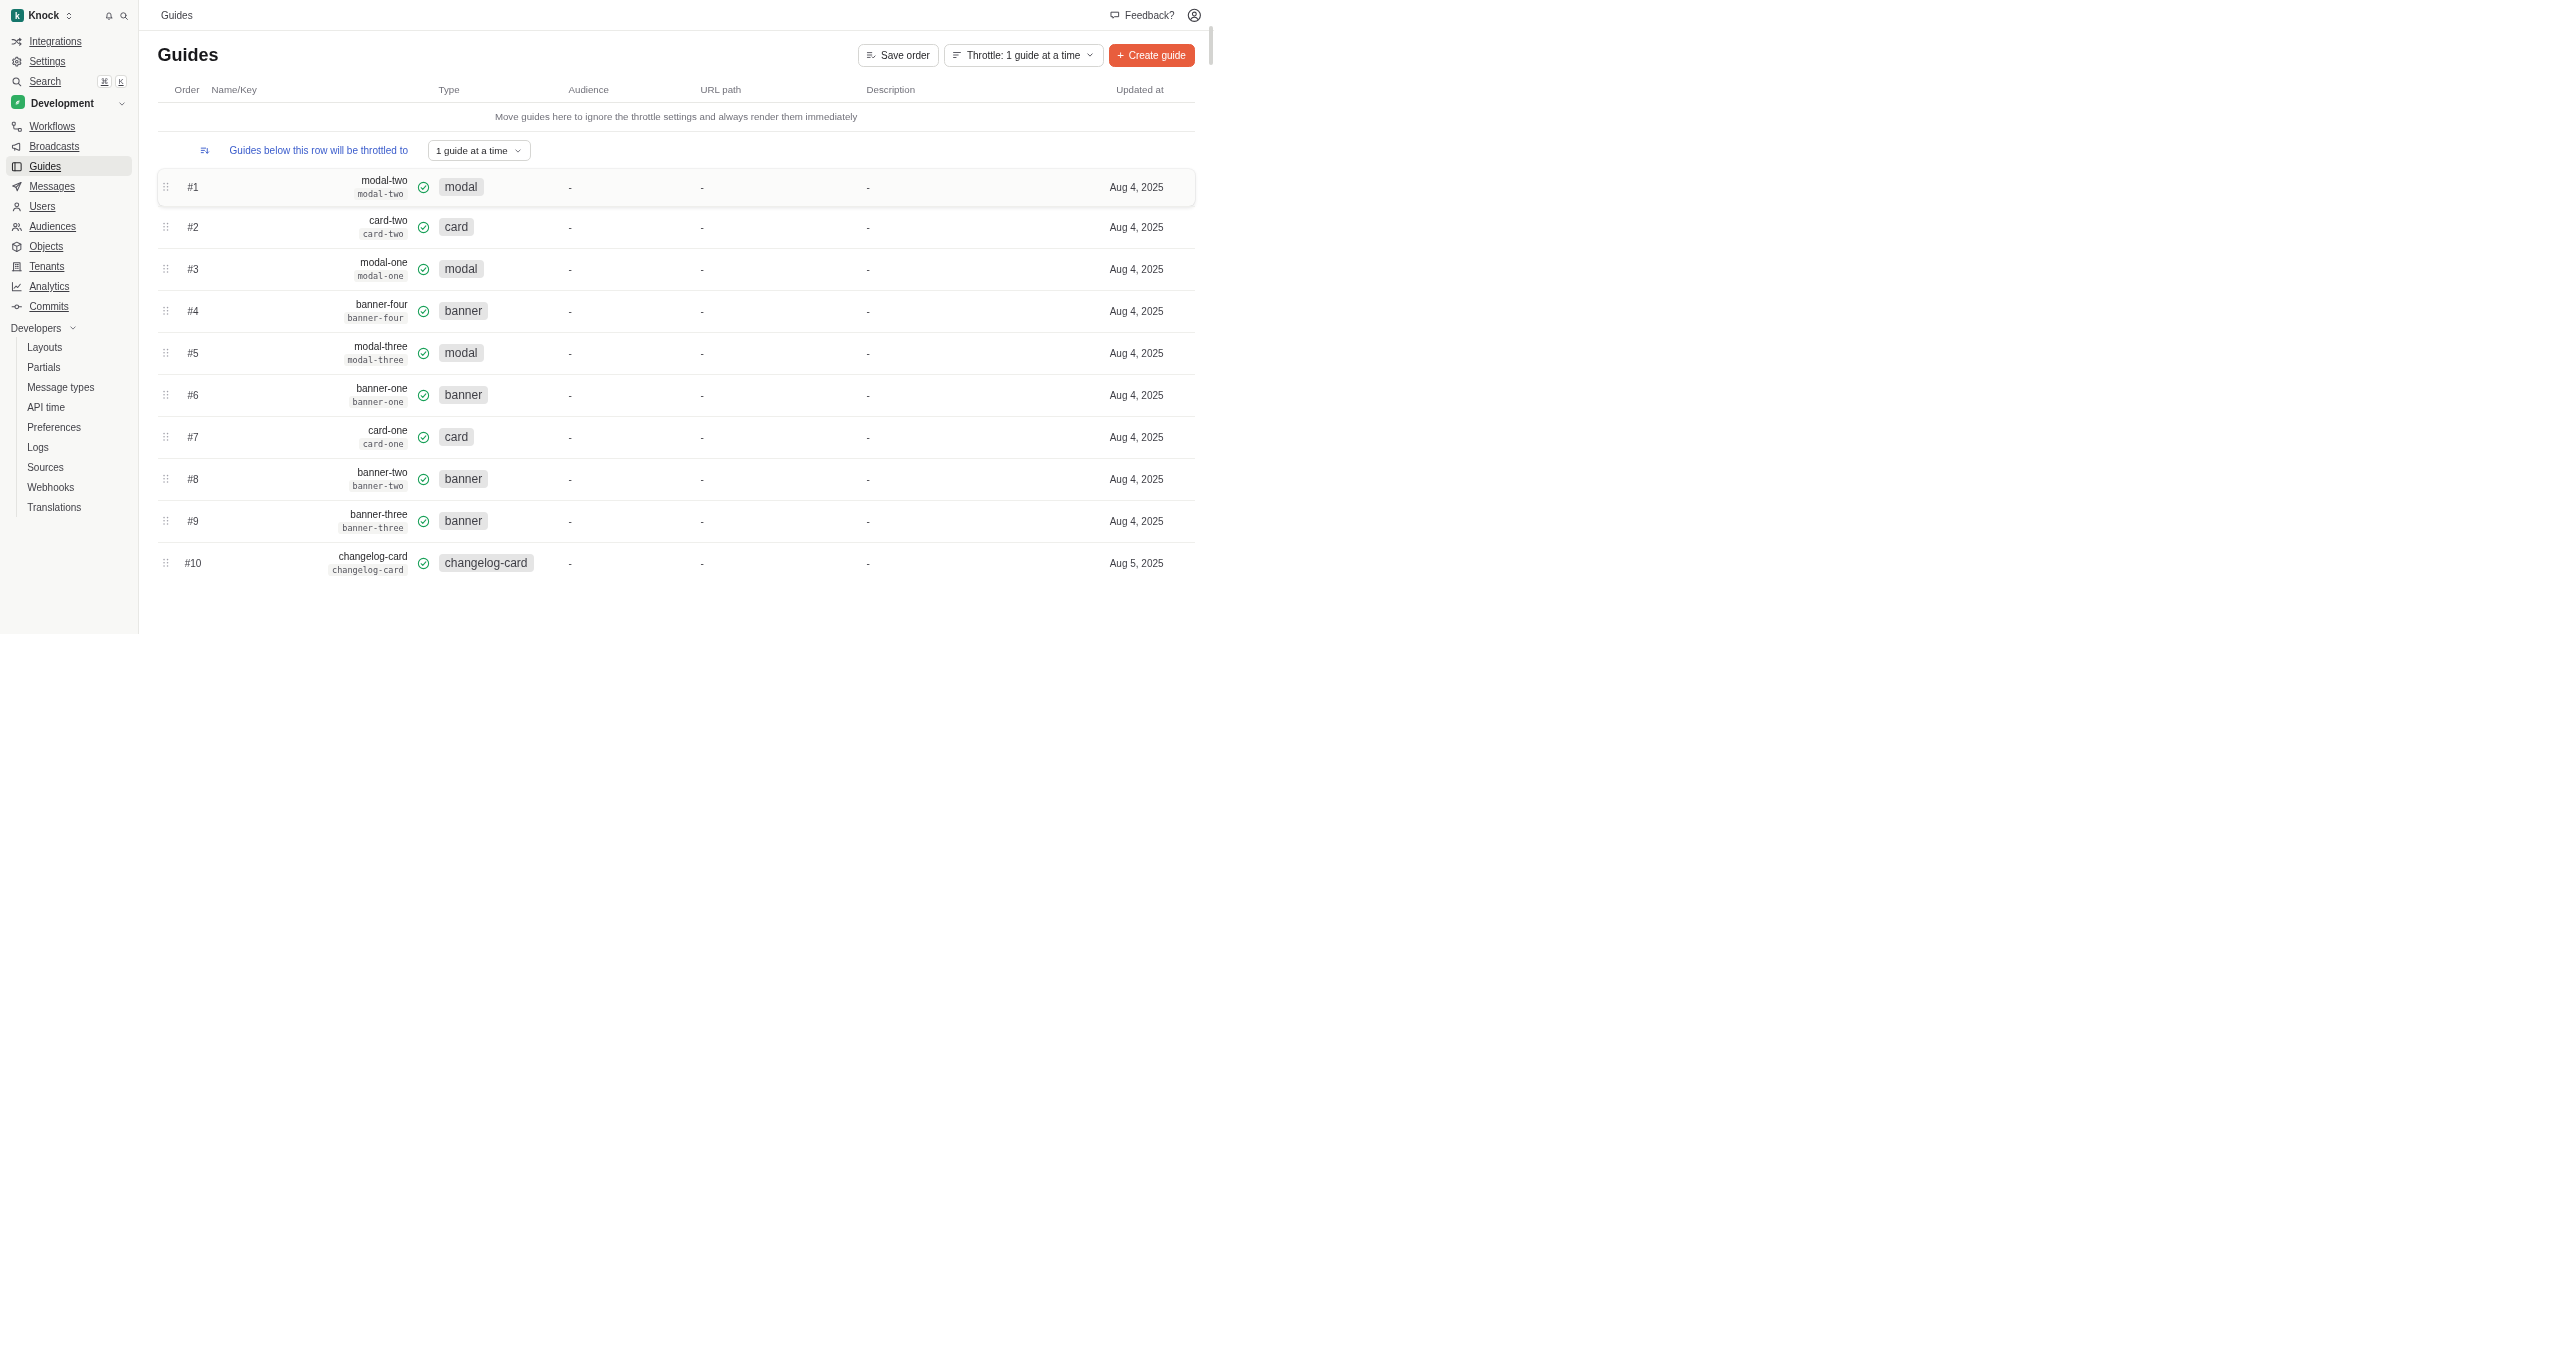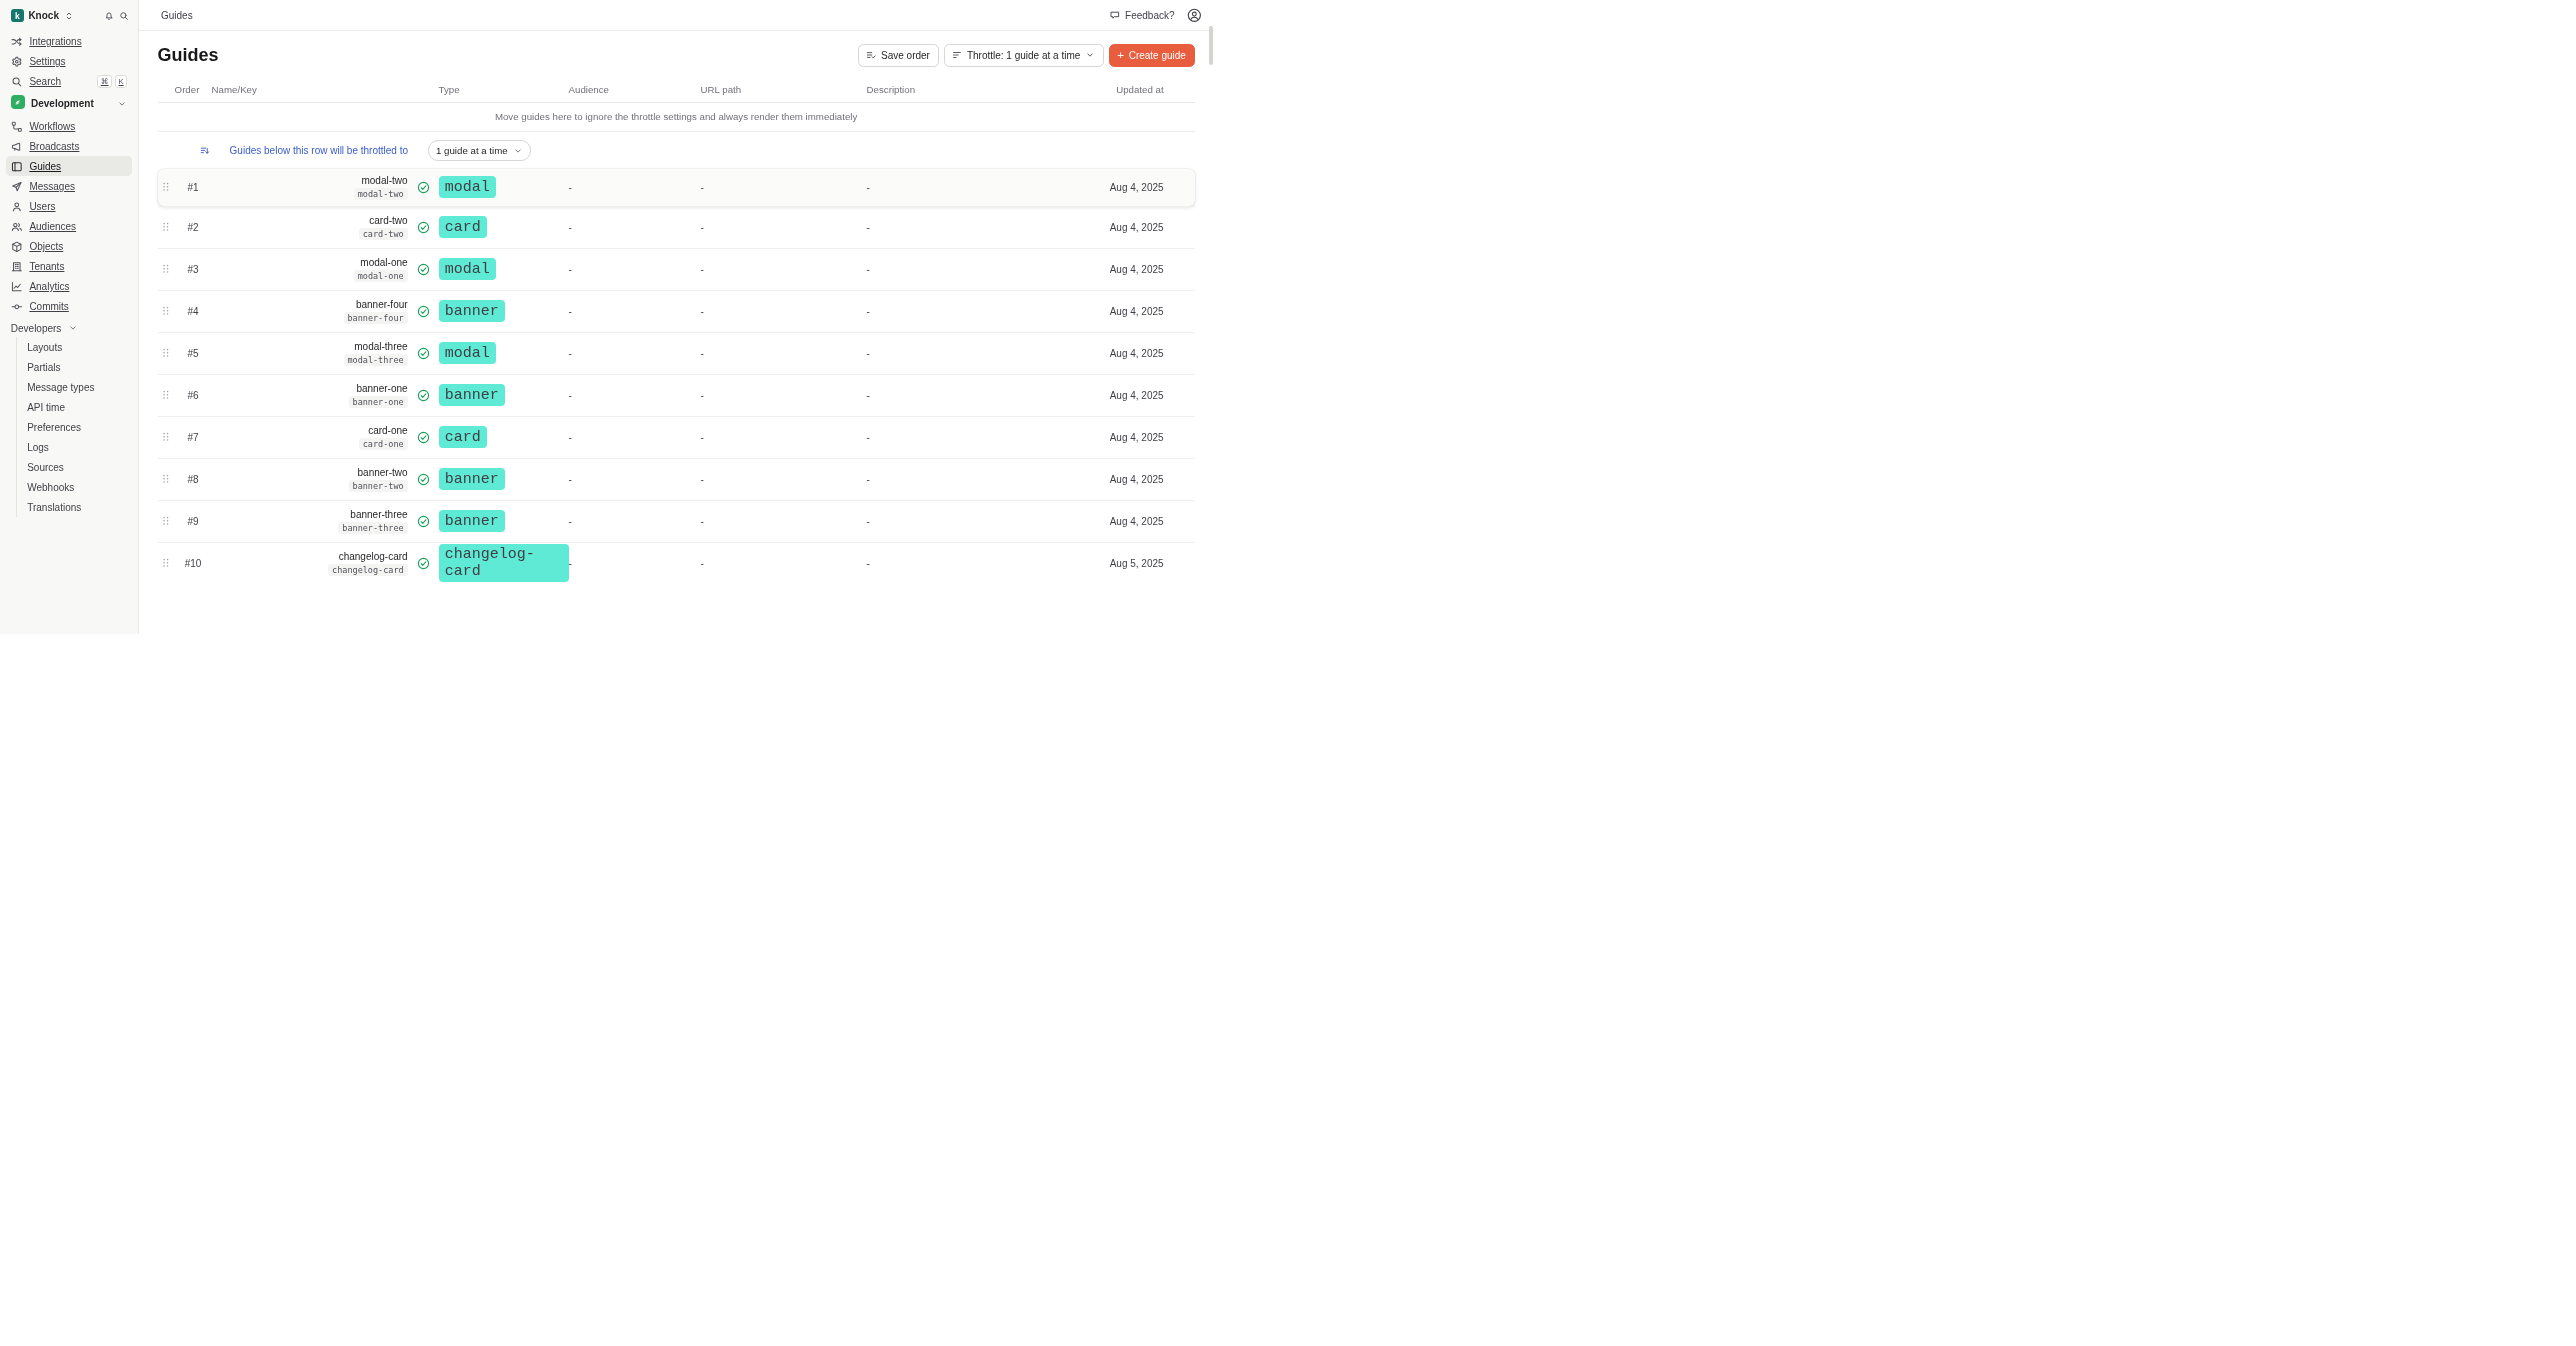--- a/index.html
+++ b/index.html
@@ -56,34 +56,34 @@
   .btn .ic-sm{color:#52525b;}
   .btn-primary{background:var(--accent);border-color:var(--accent);color:#fff;font-weight:500;}
   .plus{font-size:11.6px;font-weight:500;line-height:1;}
 
   .thead{display:grid;grid-template-columns:var(--cols);height:26px;align-items:center;border-bottom:0.8px solid #e8e8e5;color:#71717a;font-size:9.7px;padding-right:31px;}
   .thead .updated{text-align:right;}
   .ignore-zone{height:29px;display:flex;align-items:center;justify-content:center;color:#71717a;font-size:9.7px;border-bottom:0.8px solid #ececea;}
   .divider-row{display:flex;align-items:center;gap:20px;margin:8.5px 0 7.7px 42px;}
   .divider-row .dvi{color:var(--link);display:flex;}
   .divider-row .link{color:var(--link);cursor:pointer;}
-  .mini-select{display:inline-flex;align-items:center;gap:5.4px;height:21px;padding:0 7px;border:0.8px solid #d6d6d3;border-radius:10px;background:#fff;font-size:9.7px;color:#27272a;cursor:pointer;}
+  .mini-select{display:inline-flex;align-items:center;gap:5.4px;height:21px;padding:0 7px;border:0.8px solid #d6d6d3;border-radius:5px;background:#fff;font-size:9.7px;color:#27272a;cursor:pointer;}
   .mini-select .chev{margin-left:0;}
 
   .row{display:grid;grid-template-columns:var(--cols);align-items:center;height:42px;padding-right:31px;color:#3f3f46;}
   .row + .row{border-top:0.8px solid #efefec;}
   .row.first{height:37px;border-radius:6.2px;background:#fbfbfa;box-shadow:0 0 0 0.8px rgba(0,0,0,0.05),0 1.5px 3.9px rgba(0,0,0,0.10);}
   .handle{display:flex;justify-content:center;color:#a1a1aa;cursor:grab;}
   .order{text-align:center;}
   .namekey{display:flex;flex-direction:column;gap:2.3px;justify-content:center;align-items:flex-end;}
   .gname{color:#27272a;}
   .gkey{font-family:"DejaVu Sans Mono",monospace;font-size:8.5px;background:#f4f4f2;color:#52525b;padding:0.8px 3.9px;border-radius:3.1px;}
   .check{display:flex;justify-content:center;color:var(--success);}
   .check svg{width:13px;height:13px;}
-  .badge{background:#5eead4;border-radius:3.9px;padding:2.3px 6.2px;font-size:15px;color:#3f3f46;display:inline-block;font-family:Liberation Mono, monospace;}
+  .badge{background:#e5e5e5;border-radius:3.9px;padding:2.3px 6.2px;font-size:12px;color:#3f3f46;display:inline-block;}
   .updated{text-align:right;}
 
   .scroll-thumb{position:absolute;right:1.5px;top:26px;width:3.9px;height:39px;background:#d4d4d1;border-radius:2.3px;}
 </style>
 </head>
 <body>
 
 <div class="app">
 
   <aside class="sidebar">

